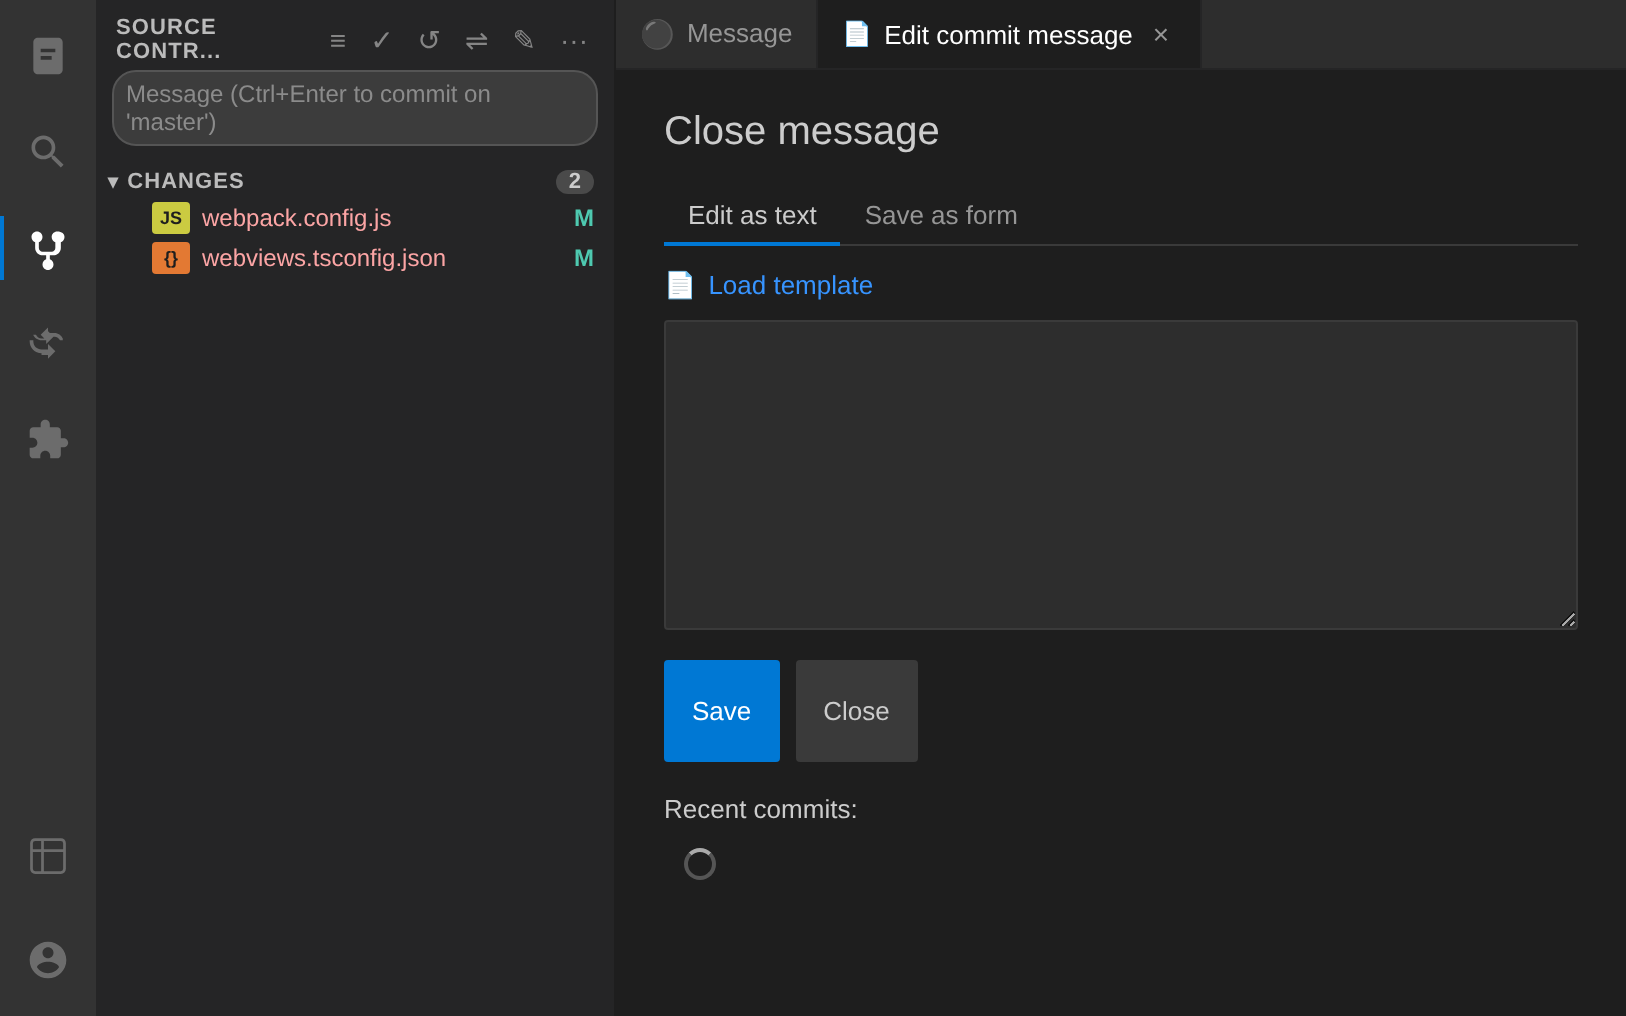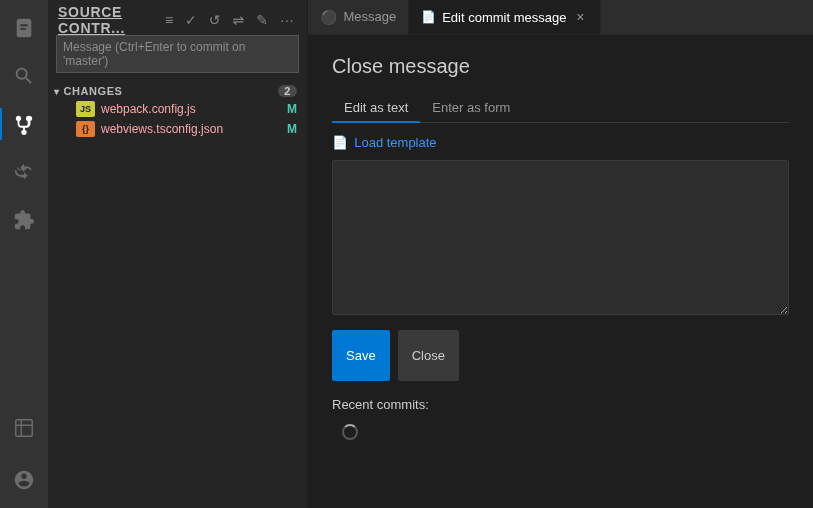--- a/index.html
+++ b/index.html
@@ -59,44 +59,43 @@
       border-right: 1px solid #1e1e1e;
     }
     .sidebar-header {
       display: flex;
       align-items: center;
       justify-content: space-between;
       padding: 8px 10px 4px 10px;
       height: 35px;
     }
     .sidebar-header-title {
-      font-size: 14px;
+      font-size: 11px;
       font-weight: 600;
       color: #bbbbbb;
       letter-spacing: 0.05em;
       text-transform: uppercase;
-      text-decoration: underline;
     }
     .sidebar-header-icons {
       display: flex;
       gap: 6px;
       color: #858585;
     }
     .sidebar-icon-btn {
       cursor: pointer;
       font-size: 14px;
       padding: 2px 3px;
       border-radius: 3px;
     }
 
     .commit-input-area {
       margin: 0 8px 6px 8px;
       background: #3c3c3c;
       border: 1px solid #555;
-      border-radius: 0;
+      border-radius: 12px;
       padding: 4px 6px;
       color: #8b8b8b;
       font-size: 12px;
       cursor: text;
     }
 
     .changes-section {
       padding: 4px 0;
     }
     .changes-header {
@@ -397,21 +396,21 @@
       <span>Edit commit message</span>
       <span class="tab-close">×</span>
     </div>
   </div>
 
   <div class="editor-pane">
     <h2 class="commit-message-title">Close message</h2>
 
     <div class="tab-row">
       <div class="subtab active">Edit as text</div>
-      <div class="subtab">Enter as form</div>
+      <div class="subtab">Save as form</div>
     </div>
 
     <div class="load-template-row">
       <span class="load-template-icon">📄</span>
       <span>Load template</span>
     </div>
 
     <textarea class="commit-textarea" style=""></textarea>
 
     <div class="button-row">

